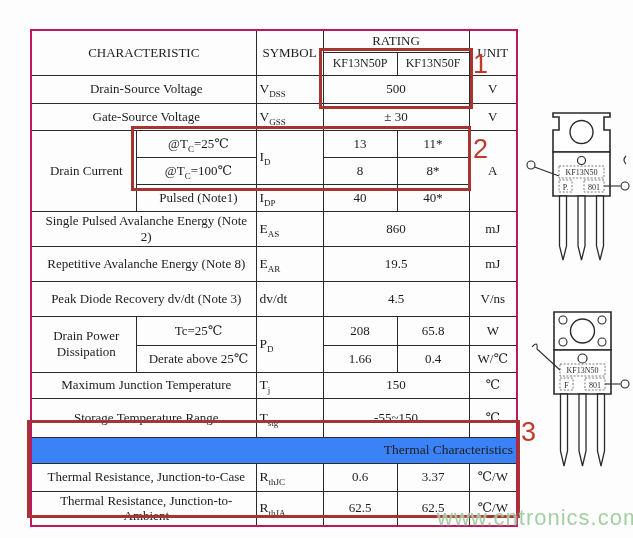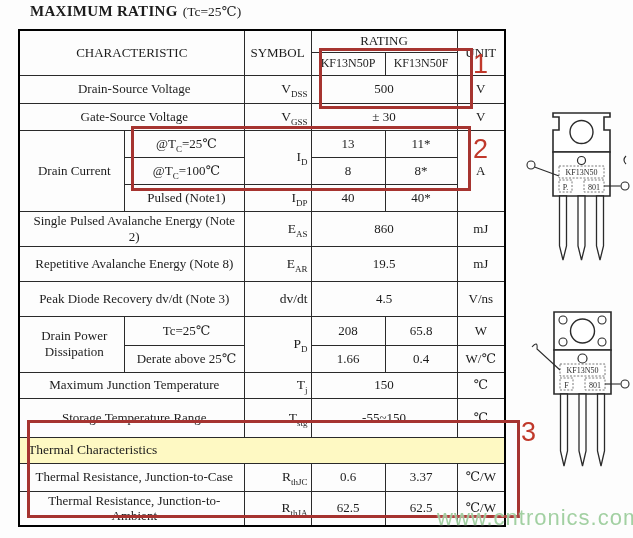--- a/index.html
+++ b/index.html
@@ -5,33 +5,33 @@
   html,body{margin:0;padding:0;background:#ffffff;}
   #stage{
     position:relative;width:633px;height:538px;background:#fdfdfd;overflow:hidden;
     font-family:"Liberation Serif","DejaVu Serif","DejaVu Sans",serif;color:#1c1c1c;
   }
   #title{position:absolute;left:30px;top:3px;font-size:15px;white-space:nowrap;}
   #title .main{font-weight:bold;letter-spacing:.3px;}
   #title .cond{font-weight:normal;font-size:13.5px;margin-left:5px;}
 
   table.rating{
-    position:absolute;left:18px;top:29px;width:486px;
+    position:absolute;left:30px;top:29px;width:486px;
     border-collapse:collapse;table-layout:fixed;
-    border:2px solid #000000;font-size:13px;
+    border:2px solid #be185d;font-size:13px;
   }
   table.rating td,table.rating th{
     border:1px solid #2a2a2a;padding:1px 3px;vertical-align:middle;
     font-weight:normal;overflow:hidden;
   }
   .lbl{text-align:center;padding-left:8px !important;line-height:1.22;}
   .ctr{text-align:center;}
-  .sym{text-align:right;font-size:13.5px;}
+  .sym{text-align:left;font-size:13.5px;}
   sub{font-size:9px;line-height:0;}
-  .thermal-hdr{background:#fef9c3;font-weight:bold;text-align:left;padding-left:8px !important;font-size:13.5px;}
+  .thermal-hdr{background:#3b82f6;font-weight:bold;text-align:right;padding-left:8px !important;font-size:13.5px;}
 
   .redbox{position:absolute;border:3px solid #a63430;pointer-events:none;}
   .rednum{position:absolute;color:#c0392b;font-size:27px;font-family:"Liberation Sans","DejaVu Sans",sans-serif;line-height:1;}
 
   #footnote{position:absolute;left:36px;top:515px;font-size:13.5px;}
 
   #watermark{
     position:absolute;left:437px;top:505px;font-size:22px;letter-spacing:1px;
     color:rgba(146,200,146,0.85);font-family:"Liberation Sans","DejaVu Sans",sans-serif;
     text-shadow:0 0 2px rgba(255,255,255,.9);white-space:nowrap;
@@ -39,23 +39,20 @@
 
   .pkg{position:absolute;}
   .pkg path,.pkg rect,.pkg circle,.pkg line,.pkg polyline{vector-effect:non-scaling-stroke;}
   .pkg text{font-family:"Liberation Serif","DejaVu Serif",serif;fill:#2b2b2b;}
 </style>
 </head>
 <body>
 
 <div id="stage">
 
-  <div id="title">
-    <span class="main">MAXIMUM RATING</span><span class="cond">(Tc=25℃)</span>
-  </div>
 
   <table class="rating">
     <colgroup>
       <col style="width:105px">
         <col style="width:120px">
         <col style="width:67px">
       <col style="width:74px">
         <col style="width:72px">
         <col style="width:48px">
     </colgroup>

